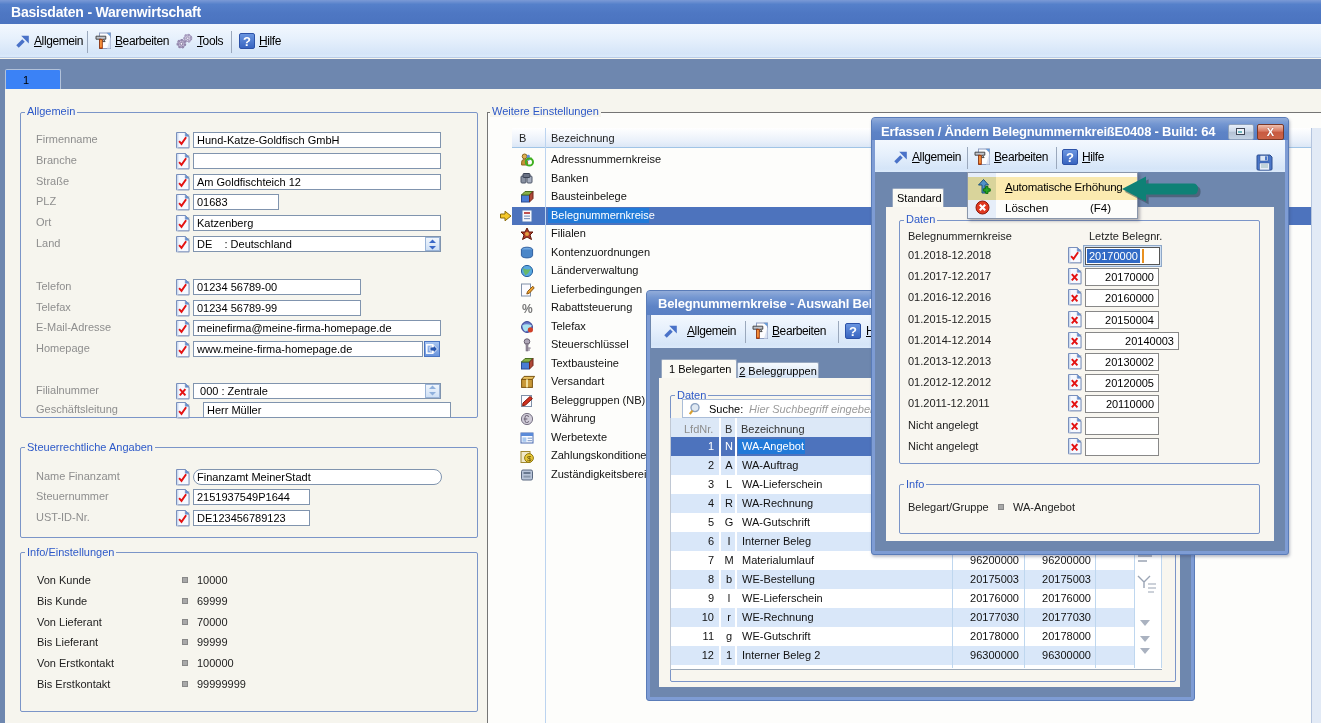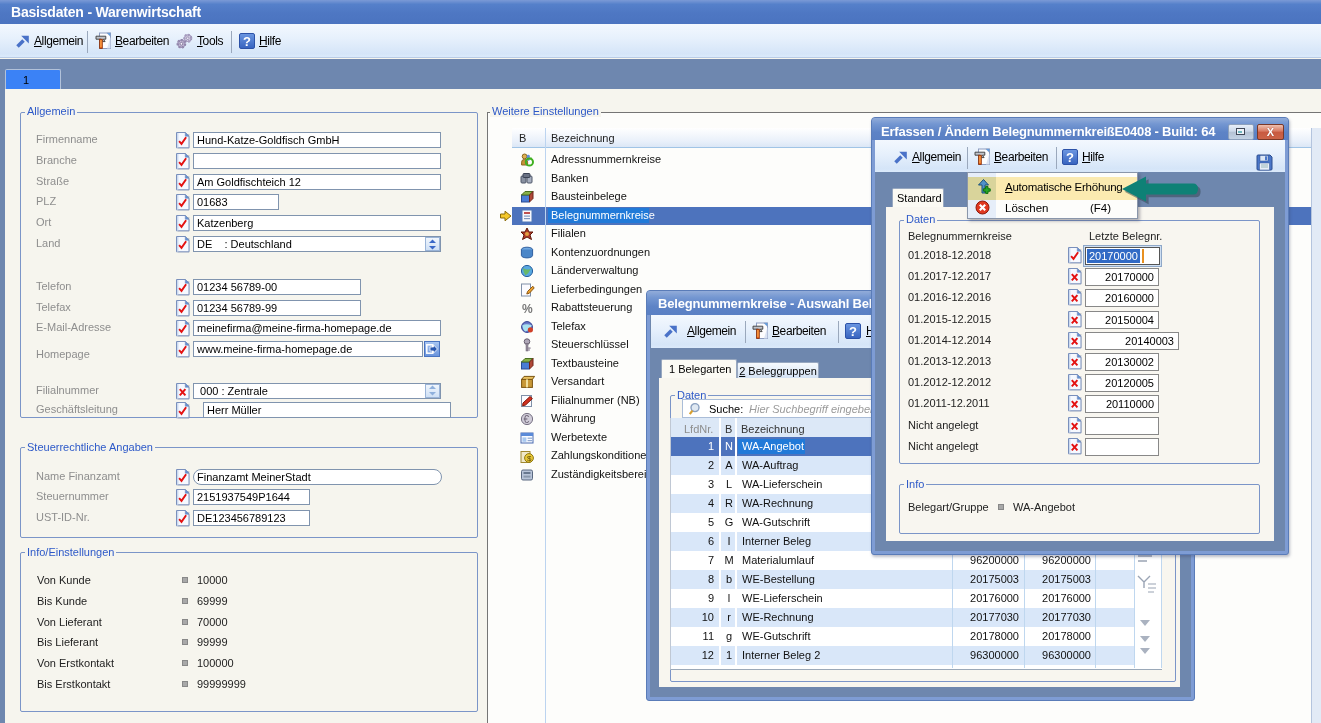--- a/index.html
+++ b/index.html
@@ -135,21 +135,21 @@
 <div class="inp" style="left:193px;top:299.6px;width:168px;padding-left:3px;">01234 56789-99</div>
 <div class="ab lbl" style="left:36px;top:321.4px;">E-Mail-Adresse</div>
 <svg class="ab" style="left:176px;top:320.4px;" width="15" height="18" viewBox="0 0 15 18">
     <rect x="2" y="2" width="11.4" height="14.4" fill="#a2a8b2" opacity="0.6"></rect>
     <path d="M0.5 0.5 H9.3 L13 4.2 V15.8 H0.5 Z" fill="#f6f9ff" stroke="#7a90bc"></path>
     <path d="M1 1 H2.4 V15.4 H1 Z" fill="#ccdaf0" stroke="none"></path>
     <path d="M9.3 0.5 L13 4.2 H9.3 Z" fill="#5b8fd8" stroke="#7a90bc" stroke-width="0.7"></path>
     <path d="M3.1 9.2 L5.5 11.9 L10.1 5.2" stroke="#e41212" stroke-width="1.9" fill="none"></path>
   </svg>
 <div class="inp" style="left:193px;top:320.4px;width:248px;padding-left:3px;">meinefirma@meine-firma-homepage.de</div>
-<div class="ab lbl" style="left:36px;top:342.2px;margin-top:6px;">Homepage</div>
+<div class="ab lbl" style="left:36px;top:342.2px;">Homepage</div>
 <svg class="ab" style="left:176px;top:341.2px;" width="15" height="18" viewBox="0 0 15 18">
     <rect x="2" y="2" width="11.4" height="14.4" fill="#a2a8b2" opacity="0.6"></rect>
     <path d="M0.5 0.5 H9.3 L13 4.2 V15.8 H0.5 Z" fill="#f6f9ff" stroke="#7a90bc"></path>
     <path d="M1 1 H2.4 V15.4 H1 Z" fill="#ccdaf0" stroke="none"></path>
     <path d="M9.3 0.5 L13 4.2 H9.3 Z" fill="#5b8fd8" stroke="#7a90bc" stroke-width="0.7"></path>
     <path d="M3.1 9.2 L5.5 11.9 L10.1 5.2" stroke="#e41212" stroke-width="1.9" fill="none"></path>
   </svg>
 <div class="inp" style="left:193px;top:341.2px;width:230px;padding-left:3px;">www.meine-firma-homepage.de</div>
 <div class="ab" style="left:424px;top:341.2px;width:16px;height:16px;background:linear-gradient(180deg,#a8c6f2,#6a94dc);border:1px solid #4a74c0;"></div>
 <svg class="ab" style="left:426px;top:344.2px;" width="12" height="10" viewBox="0 0 12 10">
@@ -309,21 +309,21 @@
     <rect x="1.5" y="5" width="8" height="7" fill="#4a7cd4" stroke="#2a4c94"></rect>
     <path d="M1.5 5 L5 1.5 H13 L9.5 5 Z" fill="#88b048" stroke="#4a7020"></path>
     <path d="M9.5 5 L13 1.5 V8.5 L9.5 12 Z" fill="#b04838" stroke="#702418"></path>
   </svg>
 <div class="ab" style="left:551px;top:375.2px;color:#111;">Versandart</div>
 <svg class="ab" style="left:520px;top:375px;" width="14" height="14" viewBox="0 0 14 14">
     <rect x="1.6" y="4.4" width="10.8" height="8" fill="#c89838" stroke="#7a5410"></rect>
     <path d="M1.6 4.4 L4 1.4 H14.6 L12.4 4.4Z" fill="#e8c060" stroke="#7a5410"></path>
     <rect x="6" y="4.4" width="2" height="8" fill="#f0e0a0"></rect>
   </svg>
-<div class="ab" style="left:551px;top:393.8px;color:#111;">Filialnummer (NB)</div>
+<div class="ab" style="left:551px;top:393.8px;color:#111;">Beleggruppen (NB)</div>
 <svg class="ab" style="left:520px;top:394px;" width="14" height="14" viewBox="0 0 14 14">
     <rect x="1.5" y="1.5" width="10" height="11" fill="#fbfbff" stroke="#8090a8"></rect>
     <path d="M3 9 L10 2.5 L12.4 4.6 L5.6 11 L2.6 11.8Z" fill="#d03020" stroke="#801808"></path>
   </svg>
 <div class="ab" style="left:551px;top:412.2px;color:#111;">Währung</div>
 <svg class="ab" style="left:520px;top:412px;" width="14" height="14" viewBox="0 0 14 14">
     <circle cx="7" cy="7" r="5.6" fill="#d0ccd8" stroke="#787284"></circle>
     <text x="3.6" y="10.6" font-size="10" fill="#685f70">€</text>
   </svg>
 <div class="ab" style="left:551px;top:430.8px;color:#111;">Werbetexte</div>

